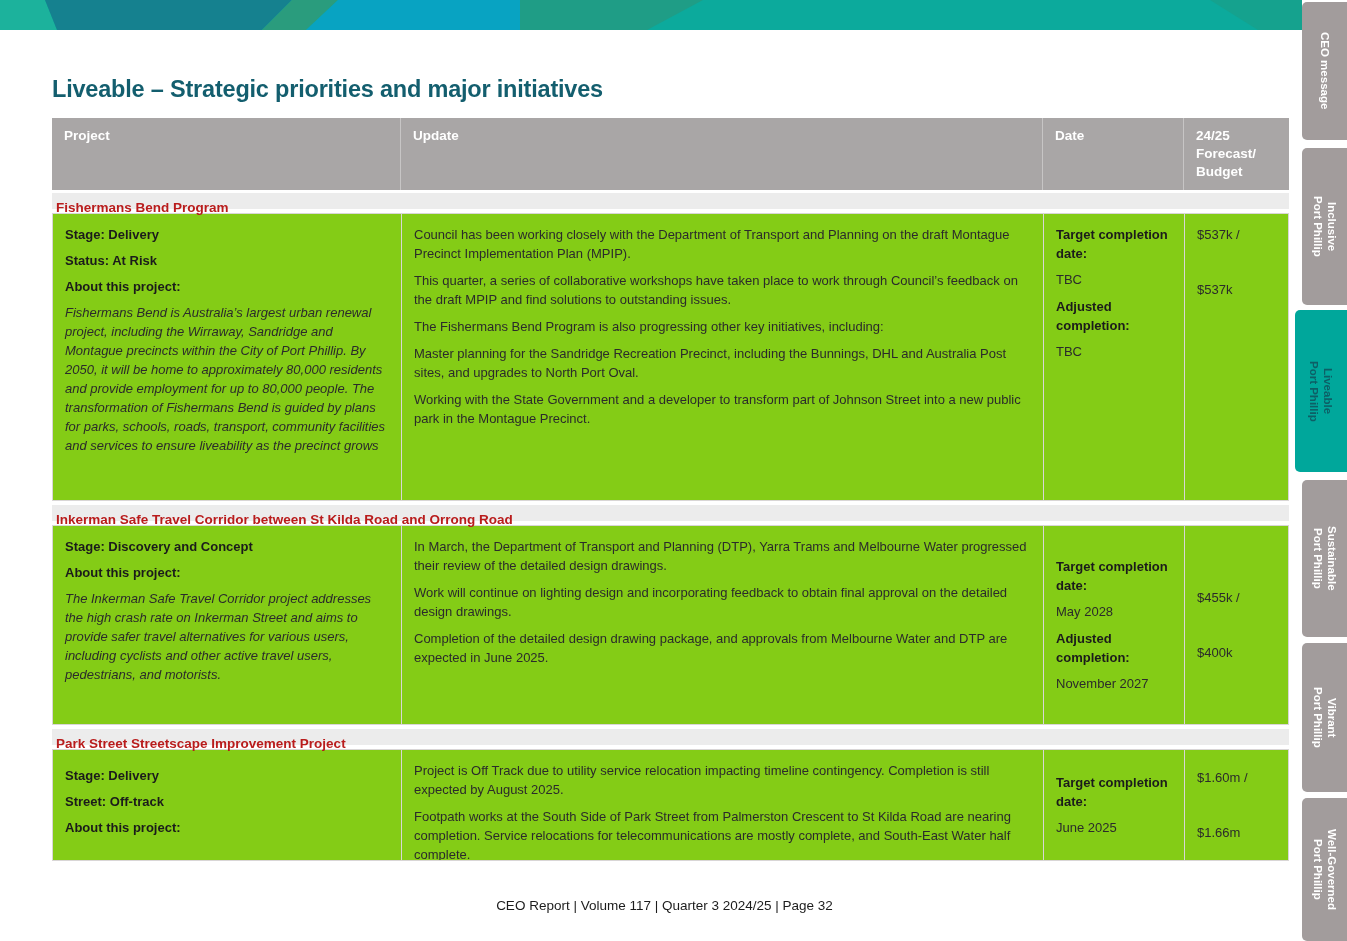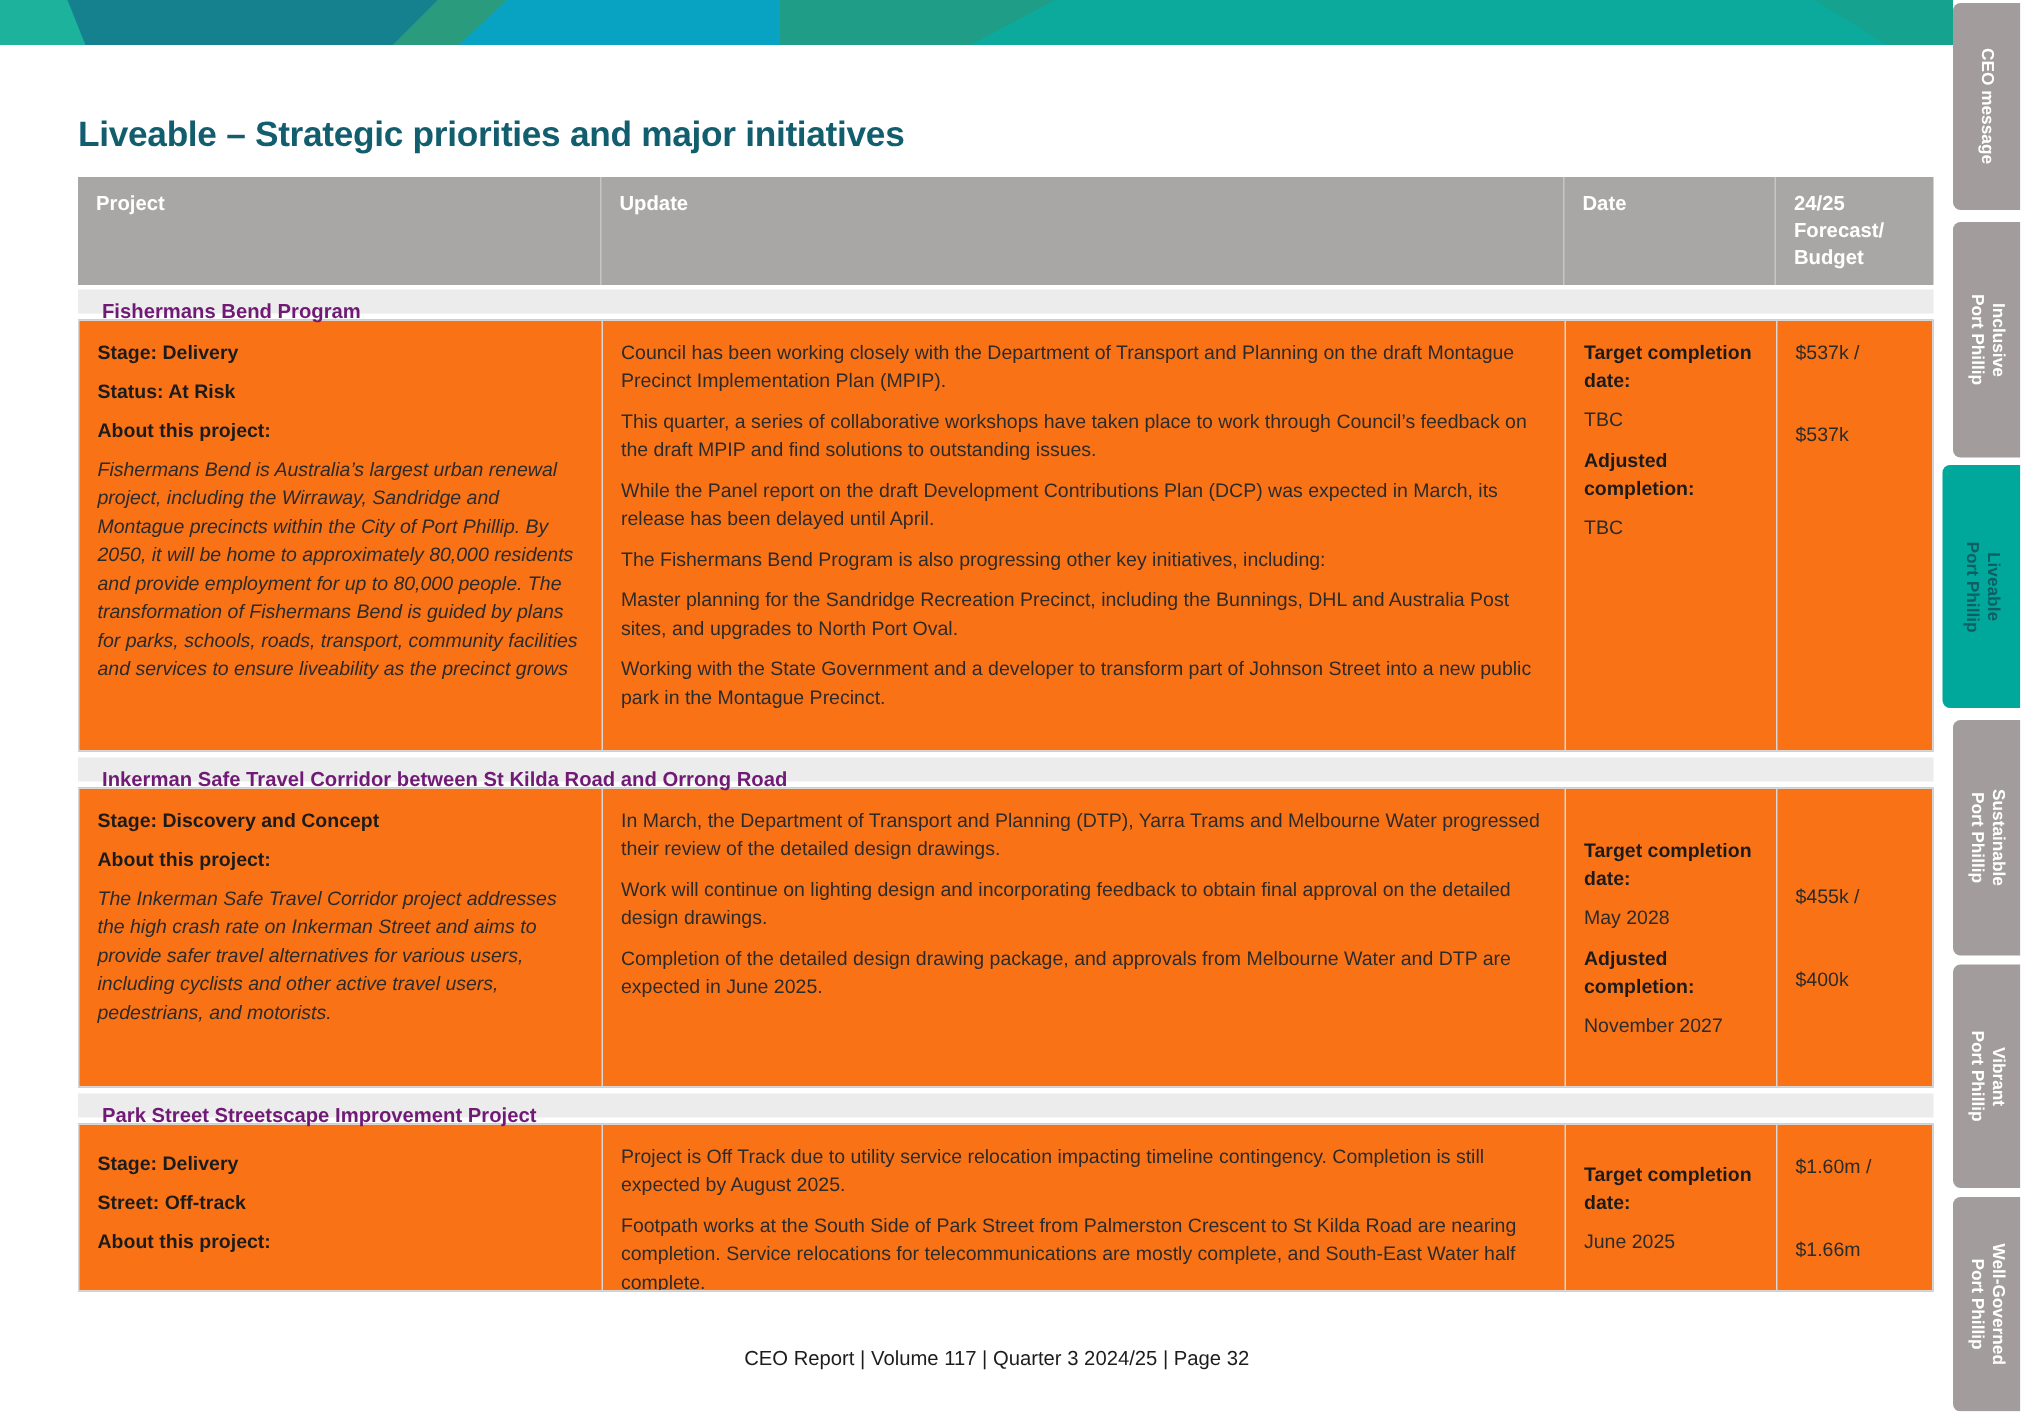--- a/index.html
+++ b/index.html
@@ -18,25 +18,25 @@
   .thead{display:flex;background:var(--header-row-bg,#a9a6a6);color:#fff;font-weight:bold;
          font-size:13.5px;line-height:18px;min-height:67px;box-sizing:border-box;}
   .thead .cell{padding:9px 12px;box-sizing:border-box;}
   .thead .cell + .cell{border-left:1px solid rgba(255,255,255,0.35);}
   .c-project{width:348px;flex:none;}
   .c-update{width:642px;flex:none;}
   .c-date{width:141px;flex:none;}
   .c-budget{width:106px;flex:none;}
 
   .section-bar{background:var(--section-row-bg,#ececec);height:16px;line-height:29px;
-               padding:0 16px;font-weight:bold;font-size:13.5px;color:#701a75;
+               padding:0 4px;font-weight:bold;font-size:13.5px;color:#b91c1c;
                margin:4px 0;box-sizing:border-box;}
   .section-bar.first{margin-top:3px;}
 
-  .trow{display:flex;background:#f97316;border:1px solid var(--border-color,#d9d6d6);box-sizing:border-box;}
+  .trow{display:flex;background:#84cc16;border:1px solid var(--border-color,#d9d6d6);box-sizing:border-box;}
   .trow .cell{padding:11px 12px;box-sizing:border-box;}
   .trow .cell + .cell{border-left:1px solid var(--border-color,#d9d6d6);}
   .row-1{min-height:288px;}
   .row-2{min-height:200px;}
   .row-3{height:112px;overflow:hidden;}
 
   .cell p{margin:0 0 8px;}
   .cell p:last-child{margin-bottom:0;}
   .lbl{font-weight:bold;color:#1b1b1b;margin:0 0 7px !important;}
   .about-body{margin-top:0;font-style:italic;}
@@ -88,21 +88,20 @@
     <div class="trow row-1">
       <div class="cell c-project">
         <p class="lbl">Stage: Delivery</p>
         <p class="lbl">Status: At Risk</p>
         <p class="lbl">About this project:</p>
         <p class="about-body">Fishermans Bend is Australia’s largest urban renewal project, including the Wirraway, Sandridge and Montague precincts within the City of Port Phillip. By 2050, it will be home to approximately 80,000 residents and provide employment for up to 80,000 people. The transformation of Fishermans Bend is guided by plans for parks, schools, roads, transport, community facilities and services to ensure liveability as the precinct grows</p>
       </div>
       <div class="cell c-update">
         <p>Council has been working closely with the Department of Transport and Planning on the draft Montague Precinct Implementation Plan (MPIP).</p>
         <p>This quarter, a series of collaborative workshops have taken place to work through Council’s feedback on the draft MPIP and find solutions to outstanding issues.</p>
-        <p>While the Panel report on the draft Development Contributions Plan (DCP) was expected in March, its release has been delayed until April.</p>
         <p>The Fishermans Bend Program is also progressing other key initiatives, including:</p>
         <p>Master planning for the Sandridge Recreation Precinct, including the Bunnings, DHL and Australia Post sites, and upgrades to North Port Oval.</p>
         <p>Working with the State Government and a developer to transform part of Johnson Street into a new public park in the Montague Precinct.</p>
       </div>
       <div class="cell c-date">
         <p class="lbl">Target completion date:</p>
         <p>TBC</p>
         <p class="lbl">Adjusted completion:</p>
         <p>TBC</p>
       </div>

